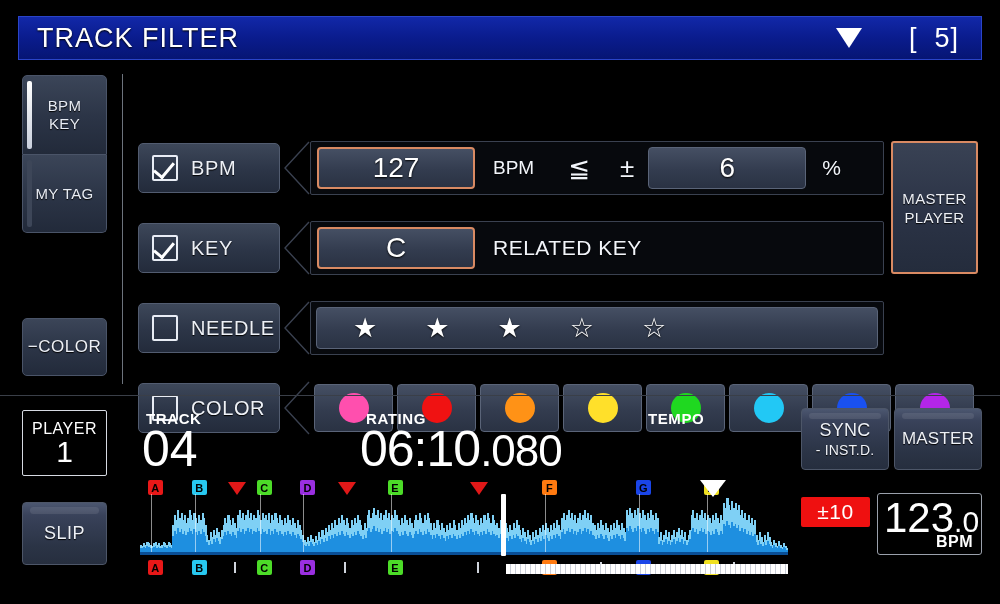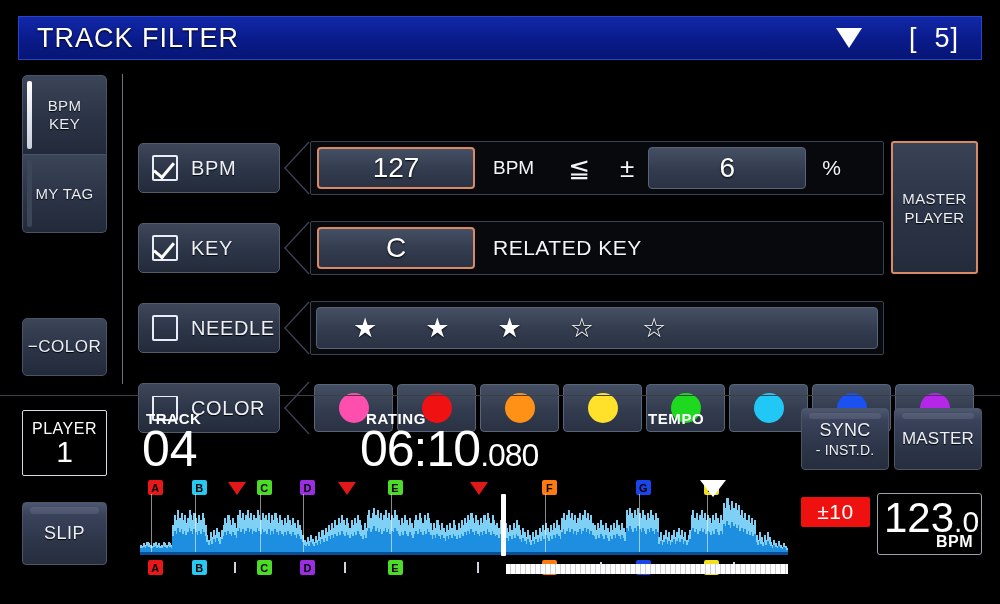--- a/index.html
+++ b/index.html
@@ -168,21 +168,21 @@
     border-radius: 4px; background: rgba(255,255,255,0.09);
   }
 
   .stat-label { position: absolute; color: #ffffff; font-size: 15px; letter-spacing: 0.6px; font-weight: bold; }
   .stat-val   { position: absolute; color: #ffffff; font-weight: 300; }
 
   .lbl-track  { left: 146px; top: 14px; }
   .val-track  { left: 142px; top: 28px; font-size: 50px; line-height: 50px; }
   .lbl-remain { left: 366px; top: 14px; }
   .val-remain { left: 360px; top: 28px; font-size: 50px; line-height: 50px; letter-spacing: -1px; }
-  .val-remain .ms { font-size: 32px; }
+  .val-remain .ms { font-size: 44px; }
   .lbl-tempo  { left: 648px; top: 14px; }
   .val-tempo  { left: 667px; top: 28px; font-size: 50px; line-height: 50px; }
   .val-tempo .pct { font-size: 26px; }
 
   .sync-btn, .master-btn {
     position: absolute; top: 12px; border-radius: 4px; border: 1px solid #4d5668;
     background: linear-gradient(180deg, #4c5770 0%, #39425a 20%, #2b3446 70%, #262e3e 100%);
     display: flex; flex-direction: column; align-items: center; justify-content: center;
     color: #eef1f7; text-shadow: 0 1px 1px #000;
   }

